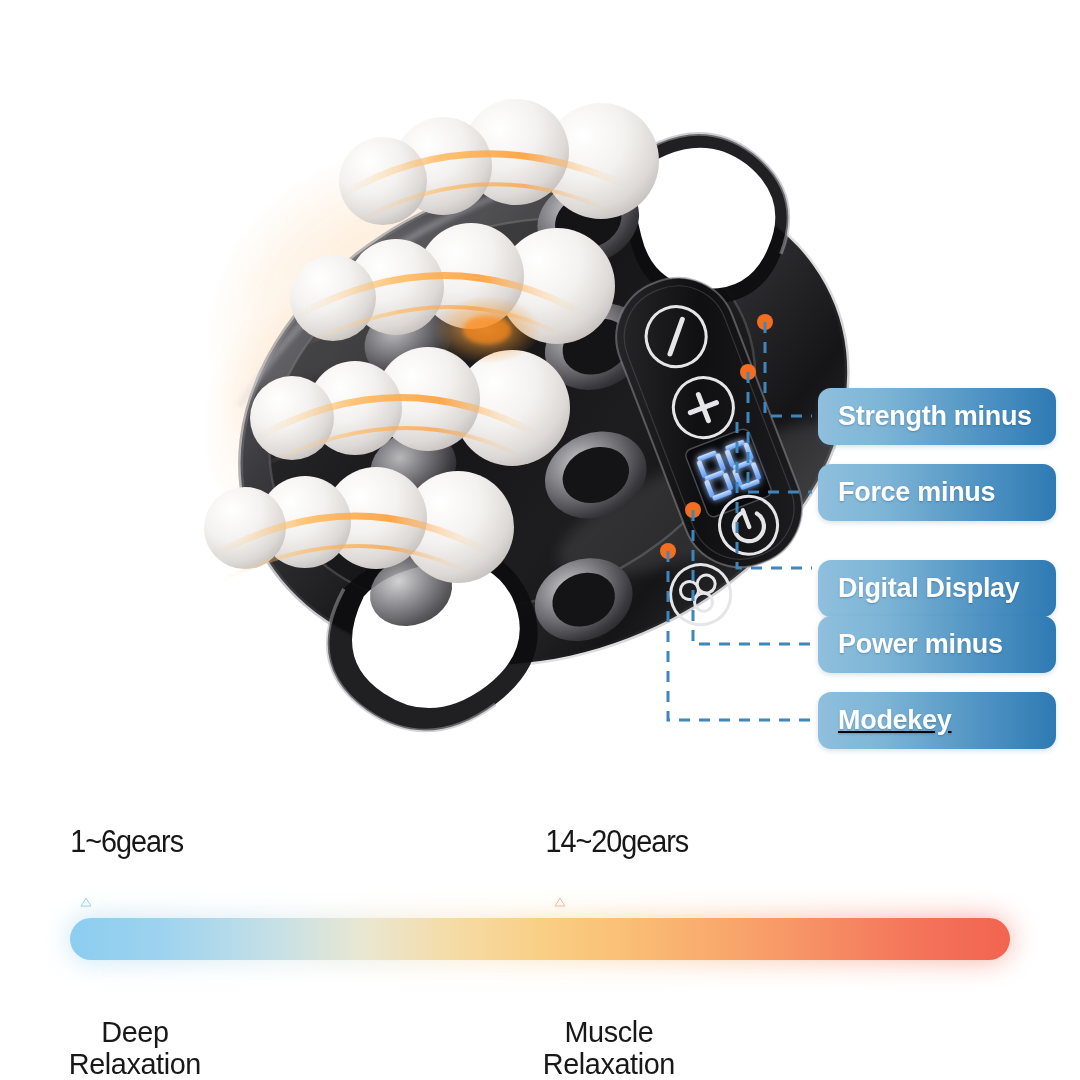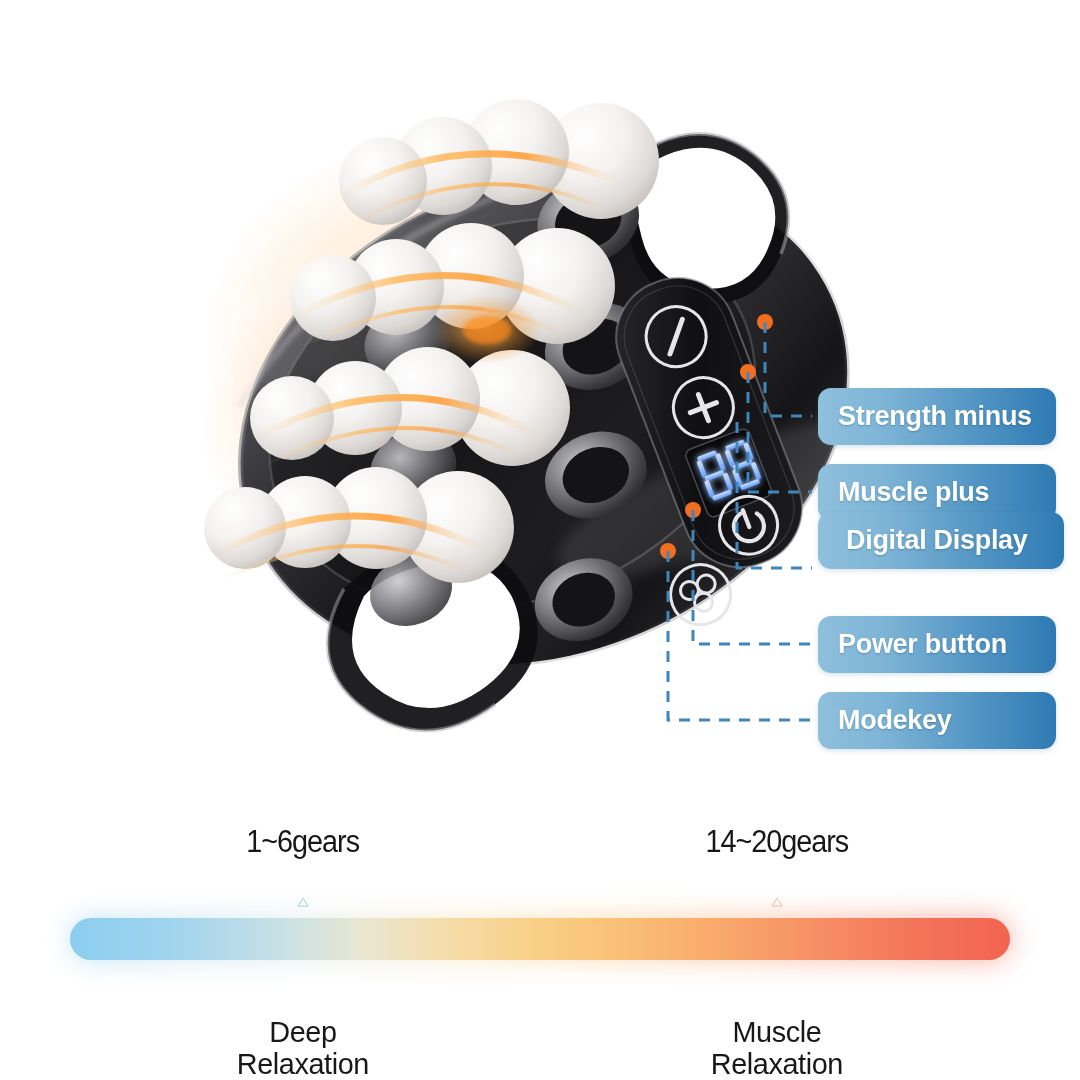--- a/index.html
+++ b/index.html
@@ -31,37 +31,37 @@
   }
   .callout-label{
     color:#ffffff;
     font-size:27px;
     font-weight:bold;
     letter-spacing:-0.3px;
     margin-left:20px;
     text-shadow:0 1px 2px rgba(20,70,110,.35);
     white-space:nowrap;
   }
-  .cb0{top:388px;} .cb1{top:464px;} .cb2{top:512px;padding-left:8px;}
-  .cb3{top:616px;} .cb4{top:692px;}
+  .cb0{top:388px;} .cb1{top:464px;} .cb2{top:560px;}
+  .cb3{top:616px;} .cb4{top:692px;text-decoration:underline;}
 
   
   .leaders{position:absolute;left:0;top:0;width:1080px;height:810px;pointer-events:none;}
 
   
   .scale{
     position:absolute;left:0;top:806px;width:1080px;height:274px;
   }
   .scale-cols{
     position:absolute;left:66px;top:0;width:948px;height:274px;
     display:flex;
   }
   .scale-col{
     flex:1 1 0;position:relative;
-    display:flex;flex-direction:column;align-items:center;gap:27px;
+    display:flex;flex-direction:column;align-items:flex-start;gap:27px;
   }
   .gear-label{
     margin-top:18px;
     font-size:31px;
     color:#171717;
     font-family:"Liberation Sans", sans-serif;
     letter-spacing:-1.1px;
     white-space:nowrap;
     transform:scaleX(.93);
   }
@@ -327,27 +327,27 @@
         <path d="M668 551 L668 720 L812 720"></path>
       </g>
     </svg>
   </div>
 
   <div class="callouts">
     <div class="callout-box cb0">
       <span class="callout-label">Strength minus</span>
     </div>
     <div class="callout-box cb1">
-      <span class="callout-label">Muscle plus</span>
+      <span class="callout-label">Force minus</span>
     </div>
     <div class="callout-box cb2">
       <span class="callout-label">Digital Display</span>
     </div>
     <div class="callout-box cb3">
-      <span class="callout-label">Power button</span>
+      <span class="callout-label">Power minus</span>
     </div>
     <div class="callout-box cb4">
       <span class="callout-label">Modekey</span>
     </div>
   </div>
 
   <div class="scale">
 
     <div class="grad-bar-glow"></div>
     <div class="grad-bar"></div>

